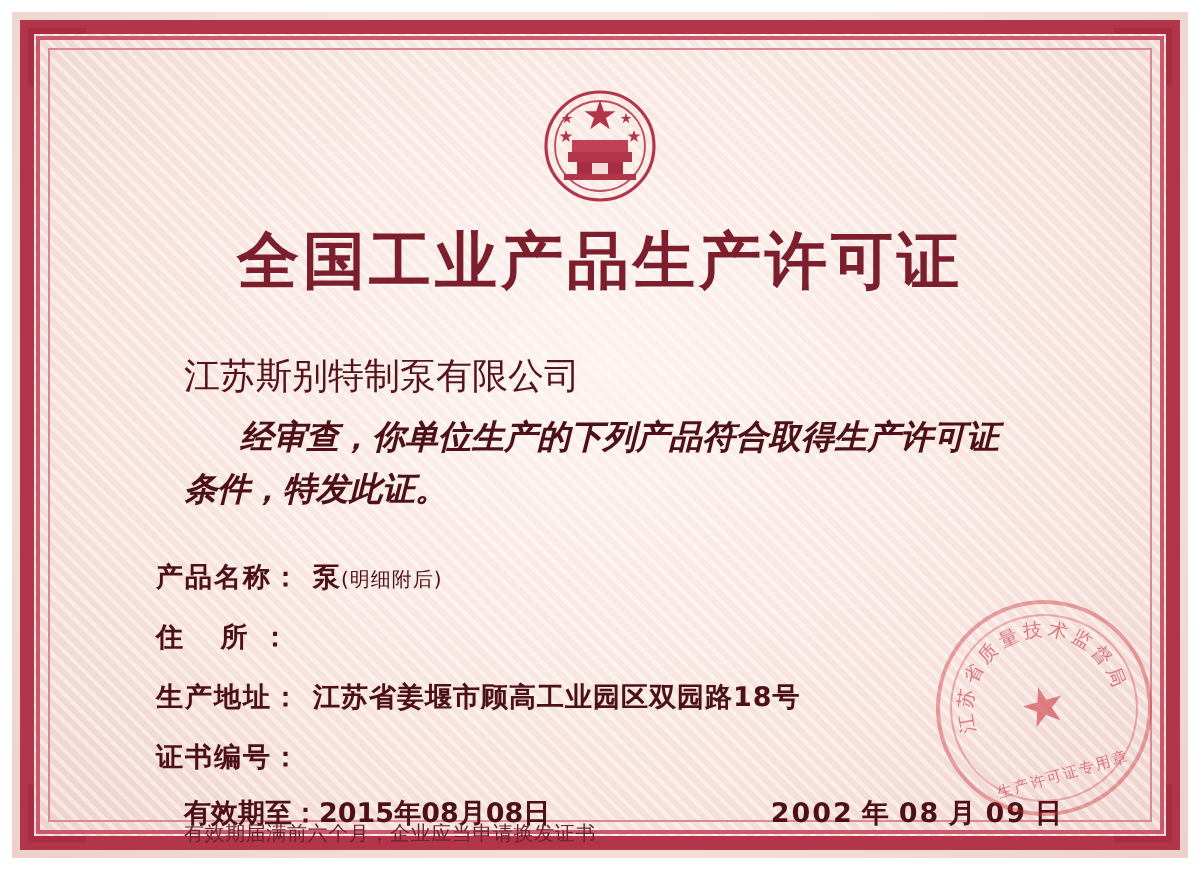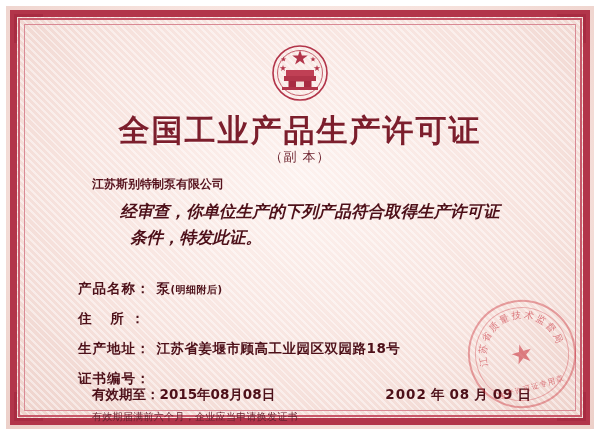--- a/index.html
+++ b/index.html
@@ -121,37 +121,36 @@
 
   
   .body-block {
     position: absolute;
     left: 62px;
     right: 44px;
     top: 146px;
     color: #46121c;
   }
   .company {
-    font-size: 12px;
-    font-weight: bold;
+    font-size: 18px;
+    font-weight: normal;
     color: #56121d;
     margin-bottom: 6px;
   }
   .statement {
     font-size: 16.5px;
     font-weight: bold;
     line-height: 26px;
     color: #4d1019;
     text-indent: 28px;
     font-style: italic;
   }
   .statement .line2 {
     display: block;
     text-indent: 0;
-    margin-left: 38px;
   }
 
   
   .fields {
     position: absolute;
     left: 48px;
     right: 40px;
     top: 250px;
   }
   .row {
@@ -166,32 +165,32 @@
     white-space: nowrap;
     letter-spacing: 1px;
   }
   .row .value {
     margin-left: 6px;
     font-weight: bold;
     letter-spacing: 0.5px;
   }
   .row .value .small {
     font-size: 10px;
-    font-weight: bold;
+    font-weight: normal;
   }
   .row.spaced .label {
     letter-spacing: 7px;
   }
 
   
   .daterow {
     position: absolute;
     left: 62px;
     right: 36px;
-    top: 356px;
+    top: 368px;
     display: flex;
     align-items: flex-start;
     font-size: 13.5px;
     font-weight: bold;
     color: #4d1019;
   }
   .daterow .left {
     white-space: nowrap;
   }
   .daterow .right {
@@ -283,21 +282,20 @@
 
           <polygon points="24,11 24.9,13.6 27.6,13.6 25.4,15.2 26.2,17.8 24,16.2 21.8,17.8 22.6,15.2 20.4,13.6 23.1,13.6" fill="#b2354a" transform="translate(-2,2) scale(0.75) translate(6,3)"></polygon>
           <polygon points="50,11 50.9,13.6 53.6,13.6 51.4,15.2 52.2,17.8 50,16.2 47.8,17.8 48.6,15.2 46.4,13.6 49.1,13.6" fill="#b2354a" transform="translate(2,2) scale(0.75) translate(14,3)"></polygon>
           <polygon points="20,21 20.8,23.3 23.2,23.3 21.2,24.7 22,27 20,25.6 18,27 18.8,24.7 16.8,23.3 19.2,23.3" fill="#b2354a"></polygon>
           <polygon points="54,21 54.8,23.3 57.2,23.3 55.2,24.7 56,27 54,25.6 52,27 52.8,24.7 50.8,23.3 53.2,23.3" fill="#b2354a"></polygon>
         </svg>
       </div>
     </div>
 
     <div class="title">全国工业产品生产许可证</div>
-    <div class="subtitle">（副  本）</div>
 
     <div class="body-block">
       <div class="company">江苏斯别特制泵有限公司</div>
       <div class="statement">
         <span>经审查，你单位生产的下列产品符合取得生产许可证</span>
         <span class="line2">条件，特发此证。</span>
       </div>
     </div>
 
     <div class="fields">

